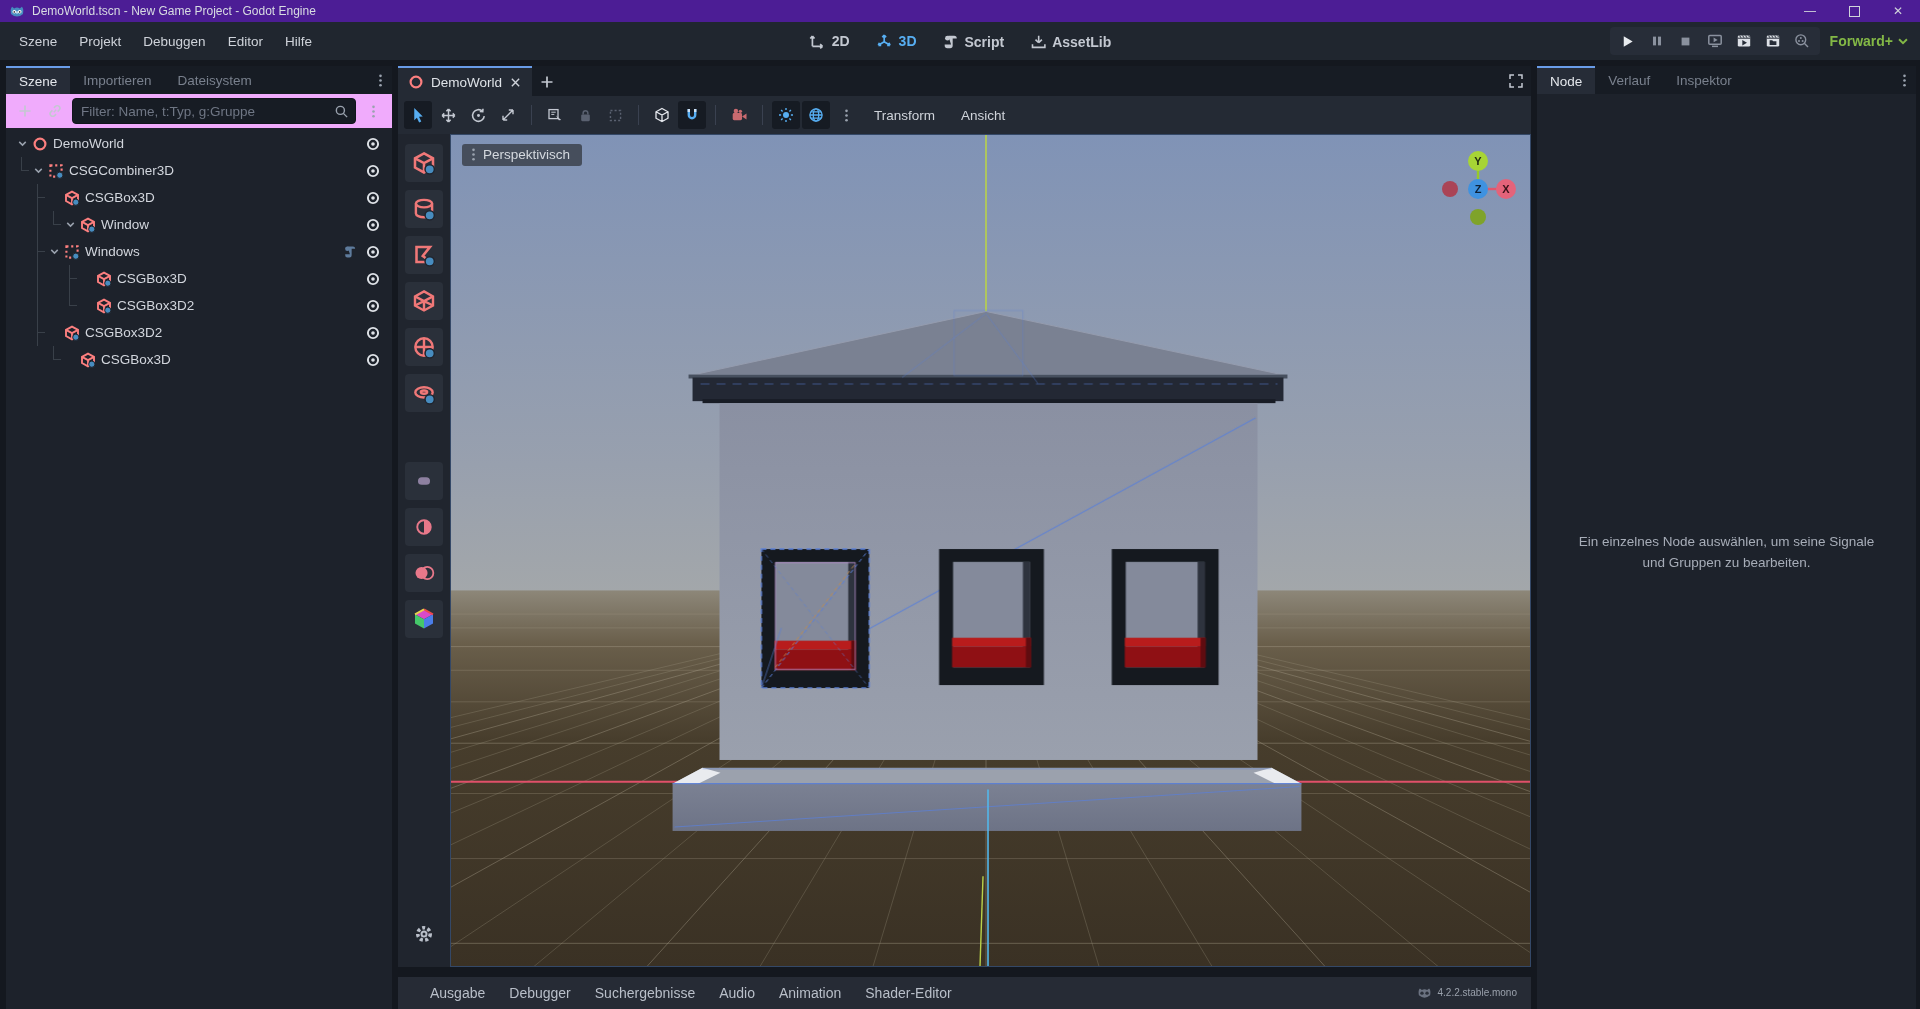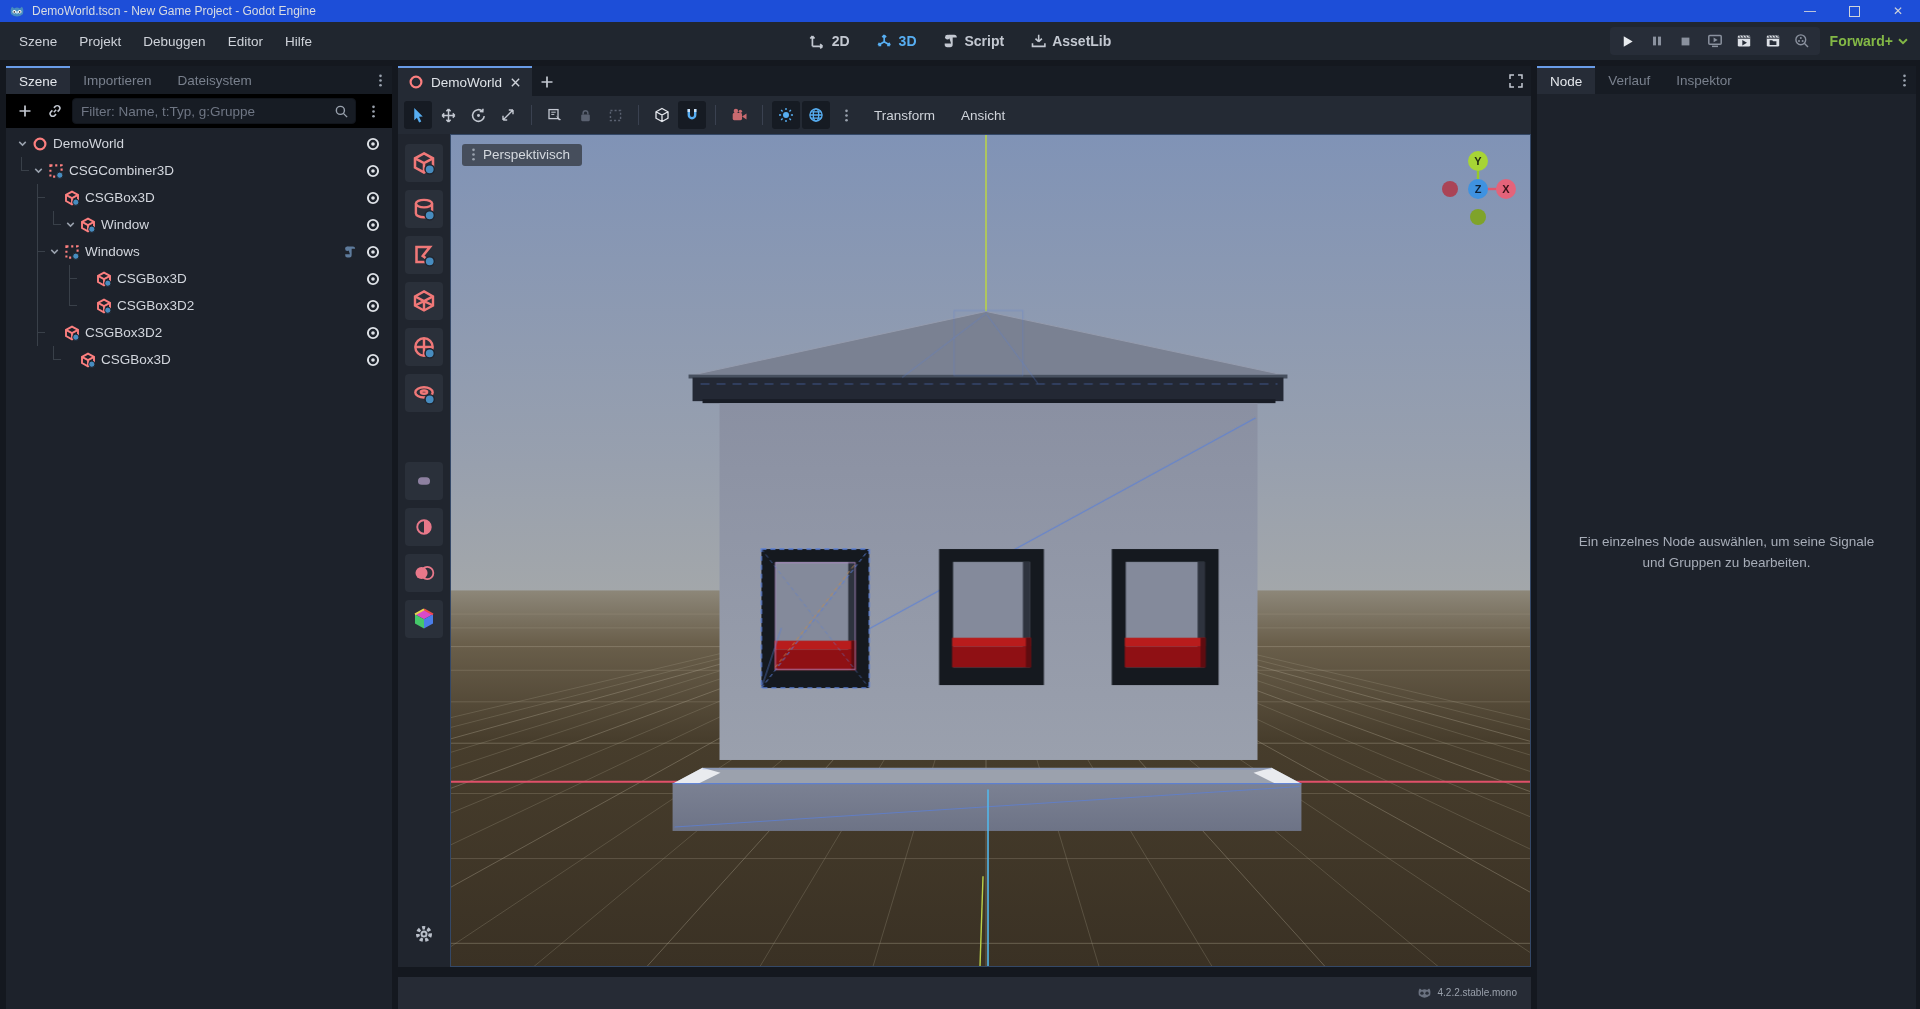--- a/index.html
+++ b/index.html
@@ -2,48 +2,48 @@
 <html><head>
 <meta charset="utf-8">
 <style>
   html,body{margin:0;padding:0;background:#14181f;width:1920px;height:1009px;overflow:hidden;
     font-family:"Liberation Sans","DejaVu Sans",sans-serif;-webkit-font-smoothing:antialiased;}
   .app{position:absolute;inset:0;}
   .ic{display:inline-flex;align-items:center;justify-content:center;flex:none;}
   .ic svg{display:block;}
 
   
-  .titlebar{position:absolute;left:0;top:0;right:0;height:22px;background:#1d4ed8;display:flex;align-items:center;color:#d8dce2;font-size:12px;}
+  .titlebar{position:absolute;left:0;top:0;right:0;height:22px;background:#4c1d95;display:flex;align-items:center;color:#d8dce2;font-size:12px;}
   .titlebar .ic{width:16px;height:16px;margin:0 7px 0 9px;}
   .win-controls{margin-left:auto;display:flex;align-items:center;height:100%;}
   .win-btn{width:44px;height:100%;display:flex;align-items:center;justify-content:center;color:#cfd3da;font-size:12px;}
   .maxbox{width:9px;height:9px;border:1.4px solid #cfd3da;display:inline-block;}
 
   
   .menubar{position:absolute;left:0;top:22px;right:0;height:38px;background:#20262f;display:flex;align-items:center;}
   .menus{display:flex;align-items:center;padding-left:8px;}
   .menu-item{color:#cfd3da;font-size:13.5px;padding:6px 11px;border-radius:3px;}
-  .switcher{position:absolute;left:50%;transform:translateX(-50%);display:flex;align-items:flex-start;gap:26px;}
+  .switcher{position:absolute;left:50%;transform:translateX(-50%);display:flex;align-items:flex-end;gap:26px;}
   .sw-item{display:flex;align-items:center;gap:6px;font-size:14px;font-weight:700;color:#c3c8d1;}
   .sw-item.active{color:#57aef2;}
   .right-cluster{margin-left:auto;display:flex;align-items:center;padding-right:10px;gap:10px;}
   .playback{display:flex;align-items:center;gap:3px;background:#272d38;border-radius:4px;padding:2px 5px;}
   .pb-btn{width:26px;height:24px;display:flex;align-items:center;justify-content:center;border-radius:3px;}
   .forward{display:flex;align-items:center;gap:3px;color:#83b846;font-weight:700;font-size:14px;}
 
   
   .dock{position:absolute;top:66px;bottom:0;background:#1d222b;}
   .dock-tabs{height:28px;background:#171c24;display:flex;align-items:flex-end;}
   .dock-tab{height:28px;display:flex;align-items:center;padding:0 13px;font-size:13.5px;color:#79808d;}
   .dock-tab.active{background:#262c37;color:#e4e7ec;border-top:2px solid #699ce8;height:26px;}
   .dock-tabs .dots{margin-left:auto;width:24px;height:24px;align-self:center;}
 
   
   #left-dock{left:6px;width:386px;}
-  .filter-row{height:34px;background:#000000;display:flex;align-items:center;padding:0 6px;gap:4px;}
+  .filter-row{height:34px;background:#f0abfc;display:flex;align-items:center;padding:0 6px;gap:4px;}
   .sq-btn{width:26px;height:26px;display:flex;align-items:center;justify-content:center;border-radius:3px;}
   .filter-box{flex:1;display:flex;align-items:center;background:#171c24;border:1px solid #11151c;border-radius:4px;height:24px;padding:0 6px;}
   .filter-box input{flex:1;background:transparent;border:none;outline:none;color:#cfd3da;font-size:13.5px;font-family:inherit;min-width:0;}
   .filter-box input::placeholder{color:#6f7684;}
   .tree{position:absolute;top:62px;left:0;right:0;bottom:0;background:#1d222b;padding-top:2px;}
   .tree-row{height:27px;display:flex;align-items:center;color:#d2d6dd;font-size:13.5px;}
   .guide{width:16px;height:27px;position:relative;flex:none;}
   .guide.v::before{content:"";position:absolute;left:7px;top:0;bottom:0;border-left:1px solid #394049;}
   .guide.elbow::before{content:"";position:absolute;left:7px;top:0;height:13px;width:7px;border-left:1px solid #394049;border-bottom:1px solid #394049;}
   .guide.elbow.cont::after{content:"";position:absolute;left:7px;top:13px;bottom:0;border-left:1px solid #394049;}
@@ -875,20 +875,28 @@
           <circle cx="46" cy="18" r="10" fill="#a7d435"></circle>
           <circle cx="74" cy="46" r="10" fill="#e4637a"></circle>
           <circle cx="46" cy="46" r="10" fill="#3f92e0"></circle>
           <text x="46" y="22" text-anchor="middle" font-size="11" font-weight="bold" fill="#222a12">Y</text>
           <text x="74" y="50" text-anchor="middle" font-size="11" font-weight="bold" fill="#3a1219">X</text>
           <text x="46" y="50" text-anchor="middle" font-size="11" font-weight="bold" fill="#0e2238">Z</text>
         </svg>
       </div>
     </div>
     <div class="bottom-bar">
+      <div style="display:flex" id="bbar-tabs">
+          <span class="bbar-tab">Ausgabe</span>
+          <span class="bbar-tab">Debugger</span>
+          <span class="bbar-tab">Suchergebnisse</span>
+          <span class="bbar-tab">Audio</span>
+          <span class="bbar-tab">Animation</span>
+          <span class="bbar-tab">Shader-Editor</span>
+        </div>
       <div class="bbar-right">
         <span class="ic" id="ver-logo">
             <svg width="15" height="15" viewBox="0 0 16 16">
               <path d="M2 11 Q1 5.6 3.1 3.8 L5.2 5.4 Q6.6 4.4 8 4.4 Q9.4 4.4 10.8 5.4 L12.9 3.8 Q15 5.6 14 11 Q11 13.6 8 13.6 Q5 13.6 2 11Z" fill="#6b7280"></path>
               <circle cx="5.3" cy="8.7" r="1.8" fill="#2a2f39"></circle>
               <circle cx="10.7" cy="8.7" r="1.8" fill="#2a2f39"></circle>
             </svg>
           </span>
         <span>4.2.2.stable.mono</span>
       </div>

